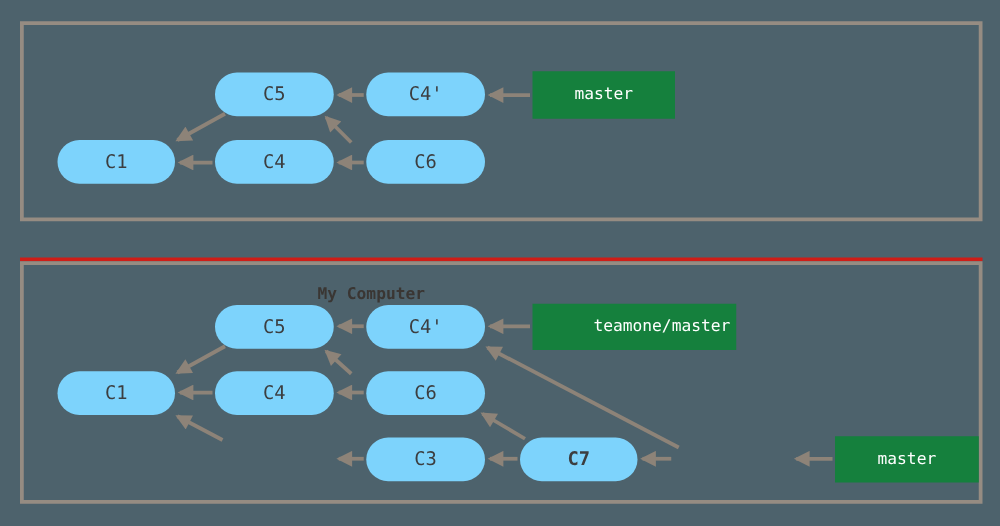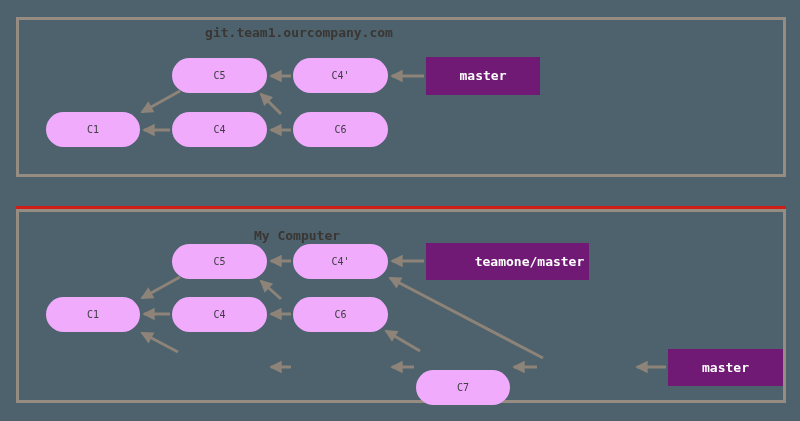--- a/index.html
+++ b/index.html
@@ -13,40 +13,39 @@
   #panel-local{left:16px;top:209px;width:764px;height:188px;}
   .red-divider{position:absolute;left:16px;top:206px;width:770px;height:3px;background:#cf1d17;}
   .panel-title{
     position:absolute;transform:translateX(-50%);
     font-size:13px;font-weight:bold;color:#3a3633;white-space:nowrap;
   }
   #title-server{left:299px;top:25px;}
   #title-local{left:297px;top:228px;}
   .node{
     position:absolute;height:35px;line-height:35px;border-radius:17.5px;
-    background:#f0abfc;color:#3c3e40;font-size:10px;text-align:center;
+    background:#7dd3fc;color:#3c3e40;font-size:15px;text-align:center;
   }
   .branch{
-    position:absolute;background:#701a75;color:#ffffff;
-    font-size:13px;text-align:center;font-weight:bold;
+    position:absolute;background:#15803d;color:#ffffff;
+    font-size:13px;text-align:center;
   }
   #graph-svg{position:absolute;left:0;top:0;pointer-events:none;}
   .edge{stroke:#8d8378;stroke-width:3;}
 </style>
 </head>
 <body>
 
 <div id="canvas">
 
   <div class="panel" id="panel-server"></div>
 
   <div class="red-divider"></div>
   <div class="panel" id="panel-local"></div>
 
-  <div class="panel-title" id="title-server">git.team1.ourcompany.com</div>
 
   <div class="panel-title" id="title-local">My Computer</div>
 
   <svg id="graph-svg" width="800" height="421" viewBox="0 0 800 421">
     <defs>
       <marker id="arrowhead" viewBox="0 0 10 10" refX="8.5" refY="5" markerWidth="4.6" markerHeight="4.2" orient="auto-start-reverse">
         <path d="M0,0 L10,5 L0,10 z" fill="#8d8378"></path>
       </marker>
     </defs>
     <g>
@@ -76,16 +75,17 @@
     <div class="node" style="left: 293px; top: 58px; width: 95px;">C4'</div>
     <div class="node" style="left: 46px; top: 112px; width: 94px;">C1</div>
     <div class="node" style="left: 172px; top: 112px; width: 95px;">C4</div>
     <div class="node" style="left: 293px; top: 112px; width: 95px;">C6</div>
     <div class="branch" style="left: 426px; top: 57px; width: 114px; height: 38px; line-height: 38px;">master</div>
     <div class="node" style="left: 172px; top: 244px; width: 95px;">C5</div>
     <div class="node" style="left: 293px; top: 244px; width: 95px;">C4'</div>
     <div class="node" style="left: 46px; top: 297px; width: 94px;">C1</div>
     <div class="node" style="left: 172px; top: 297px; width: 95px;">C4</div>
     <div class="node" style="left: 293px; top: 297px; width: 95px;">C6</div>
-    <div class="node" style="left: 416px; top: 370px; width: 94px;">C7</div>
+    <div class="node" style="left: 293px; top: 350px; width: 95px;">C3</div>
+    <div class="node" style="left: 416px; top: 350px; width: 94px; font-weight: bold;">C7</div>
     <div class="branch" style="left: 426px; top: 243px; width: 119px; height: 37px; line-height: 37px; padding-left: 44px;">teamone/master</div>
     <div class="branch" style="left: 668px; top: 349px; width: 115px; height: 37px; line-height: 37px;">master</div>
   </div>
 
 </body></html>

